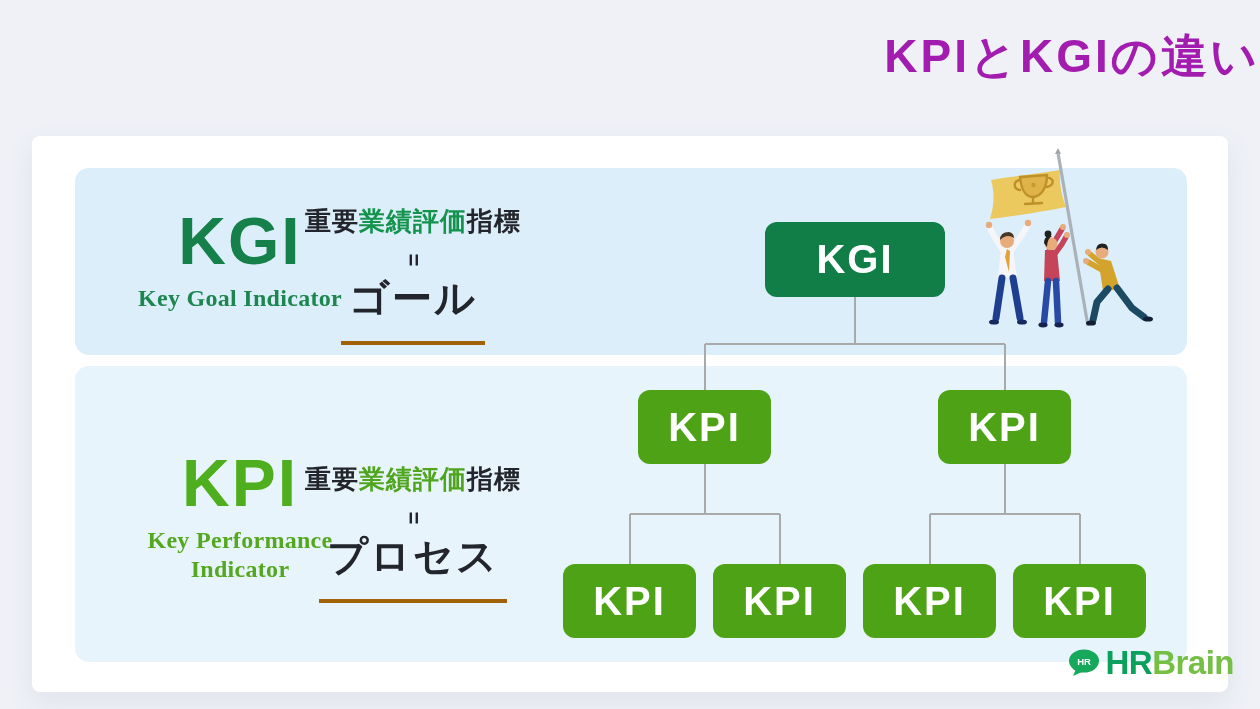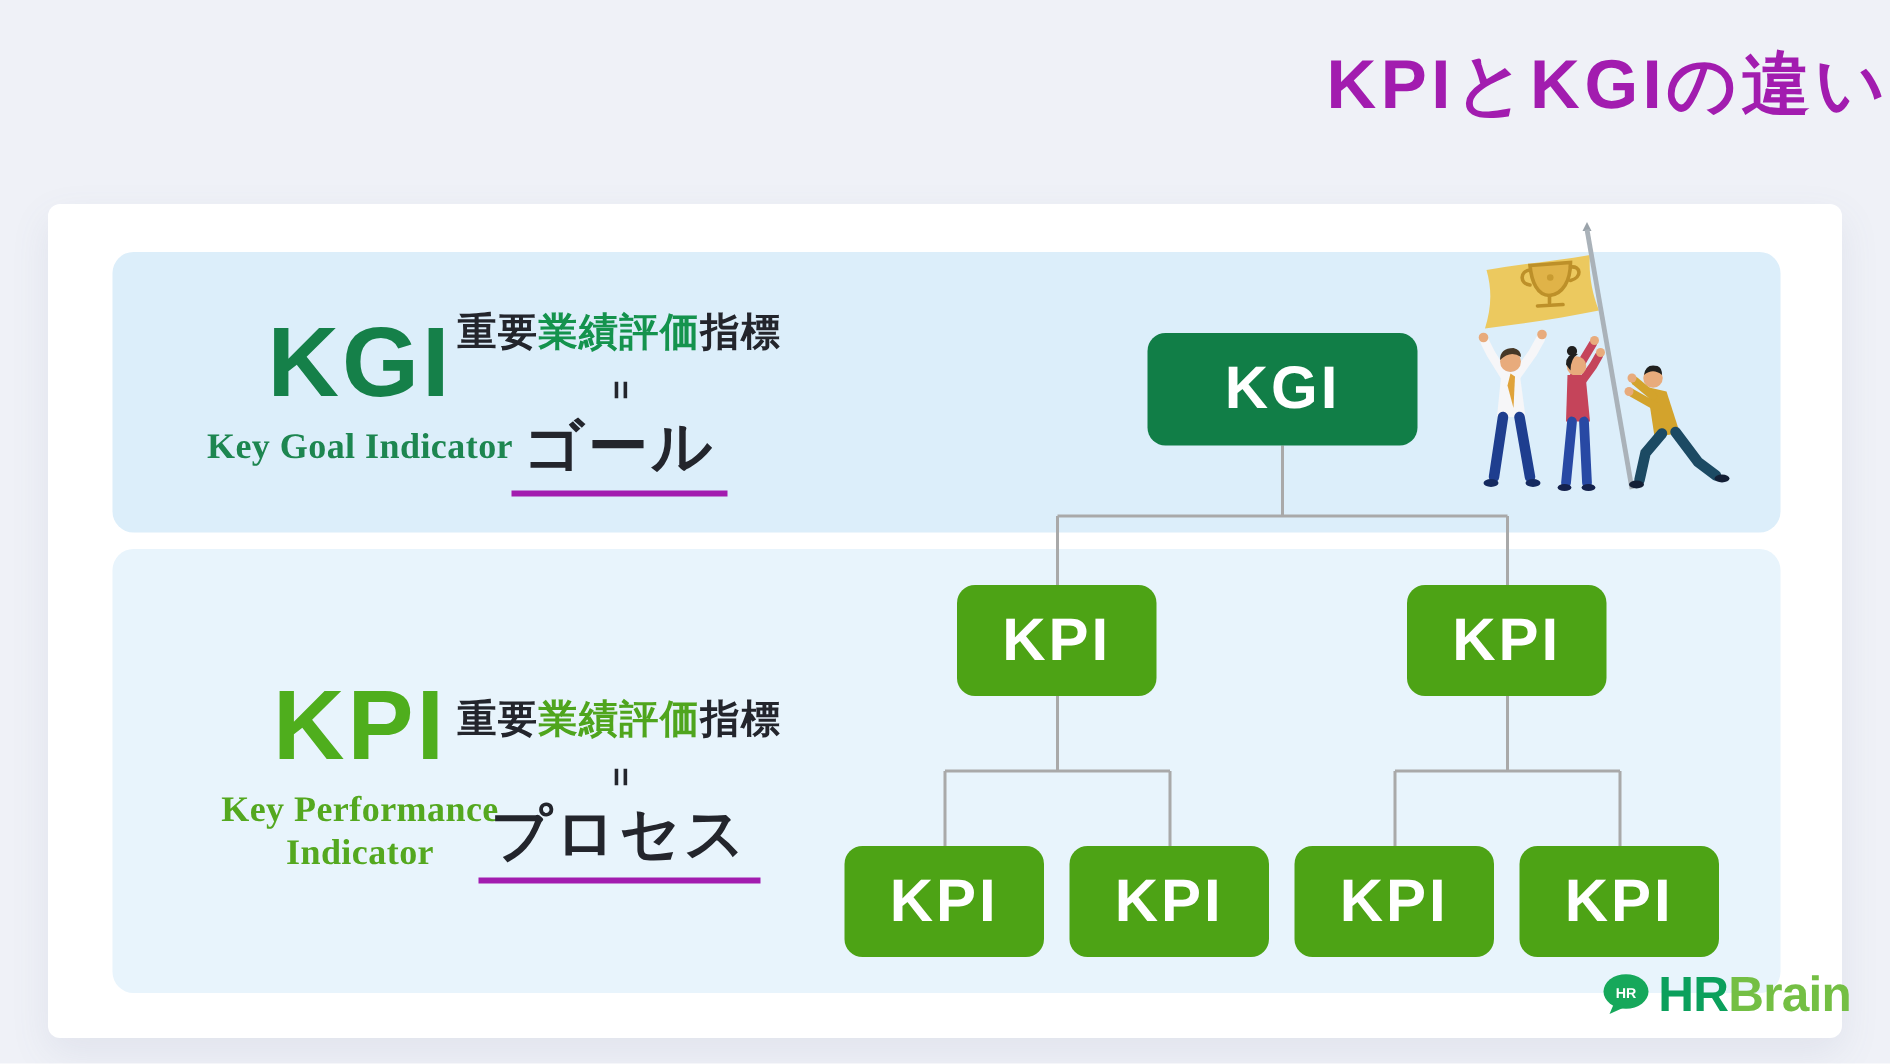--- a/index.html
+++ b/index.html
@@ -29,21 +29,21 @@
 
   .def{ position:absolute; left:218px; width:240px; text-align:center; }
   .def-kgi{ top:36px; }
   .def-kpi{ top:96px; }
   .def-line1{ font-size:26px; font-weight:800; color:#23252c; letter-spacing:1px; white-space:nowrap; }
   .hl-dark{ color:#14934d; }
   .hl-light{ color:#4fa51d; }
   .eq-row{ margin-top:8px; height:24px; }
   .eq{ display:inline-block; transform:rotate(90deg); font-size:22px; font-weight:800; color:#23252c; }
   .meaning{ display:inline-block; margin-top:4px; font-size:40px; font-weight:800; color:#23252c;
-            line-height:1.15; padding:0 8px 6px; border-bottom:4px solid #a21caf; letter-spacing:2px; }
+            line-height:1.15; padding:0 8px 20px; border-bottom:4px solid #a16207; letter-spacing:2px; }
 
   .connectors{ position:absolute; left:0; top:0; width:1196px; height:556px; pointer-events:none; }
 
   .node{ position:absolute; display:flex; align-items:center; justify-content:center;
          color:#fff; font-weight:800; border-radius:12px; letter-spacing:2px; }
   .node-root{ left:733px; top:86px;  width:180px; height:75px; background:#117e47; font-size:40px; }
   .node-mid, .node-leaf{ width:133px; height:74px; background:#4da315; font-size:40px; }
   .mid-0{ left:606px; top:254px; } .mid-1{ left:906px; top:254px; }
   .leaf-0{ left:531px; top:428px; } .leaf-1{ left:681px; top:428px; }
   .leaf-2{ left:831px; top:428px; } .leaf-3{ left:981px; top:428px; }

